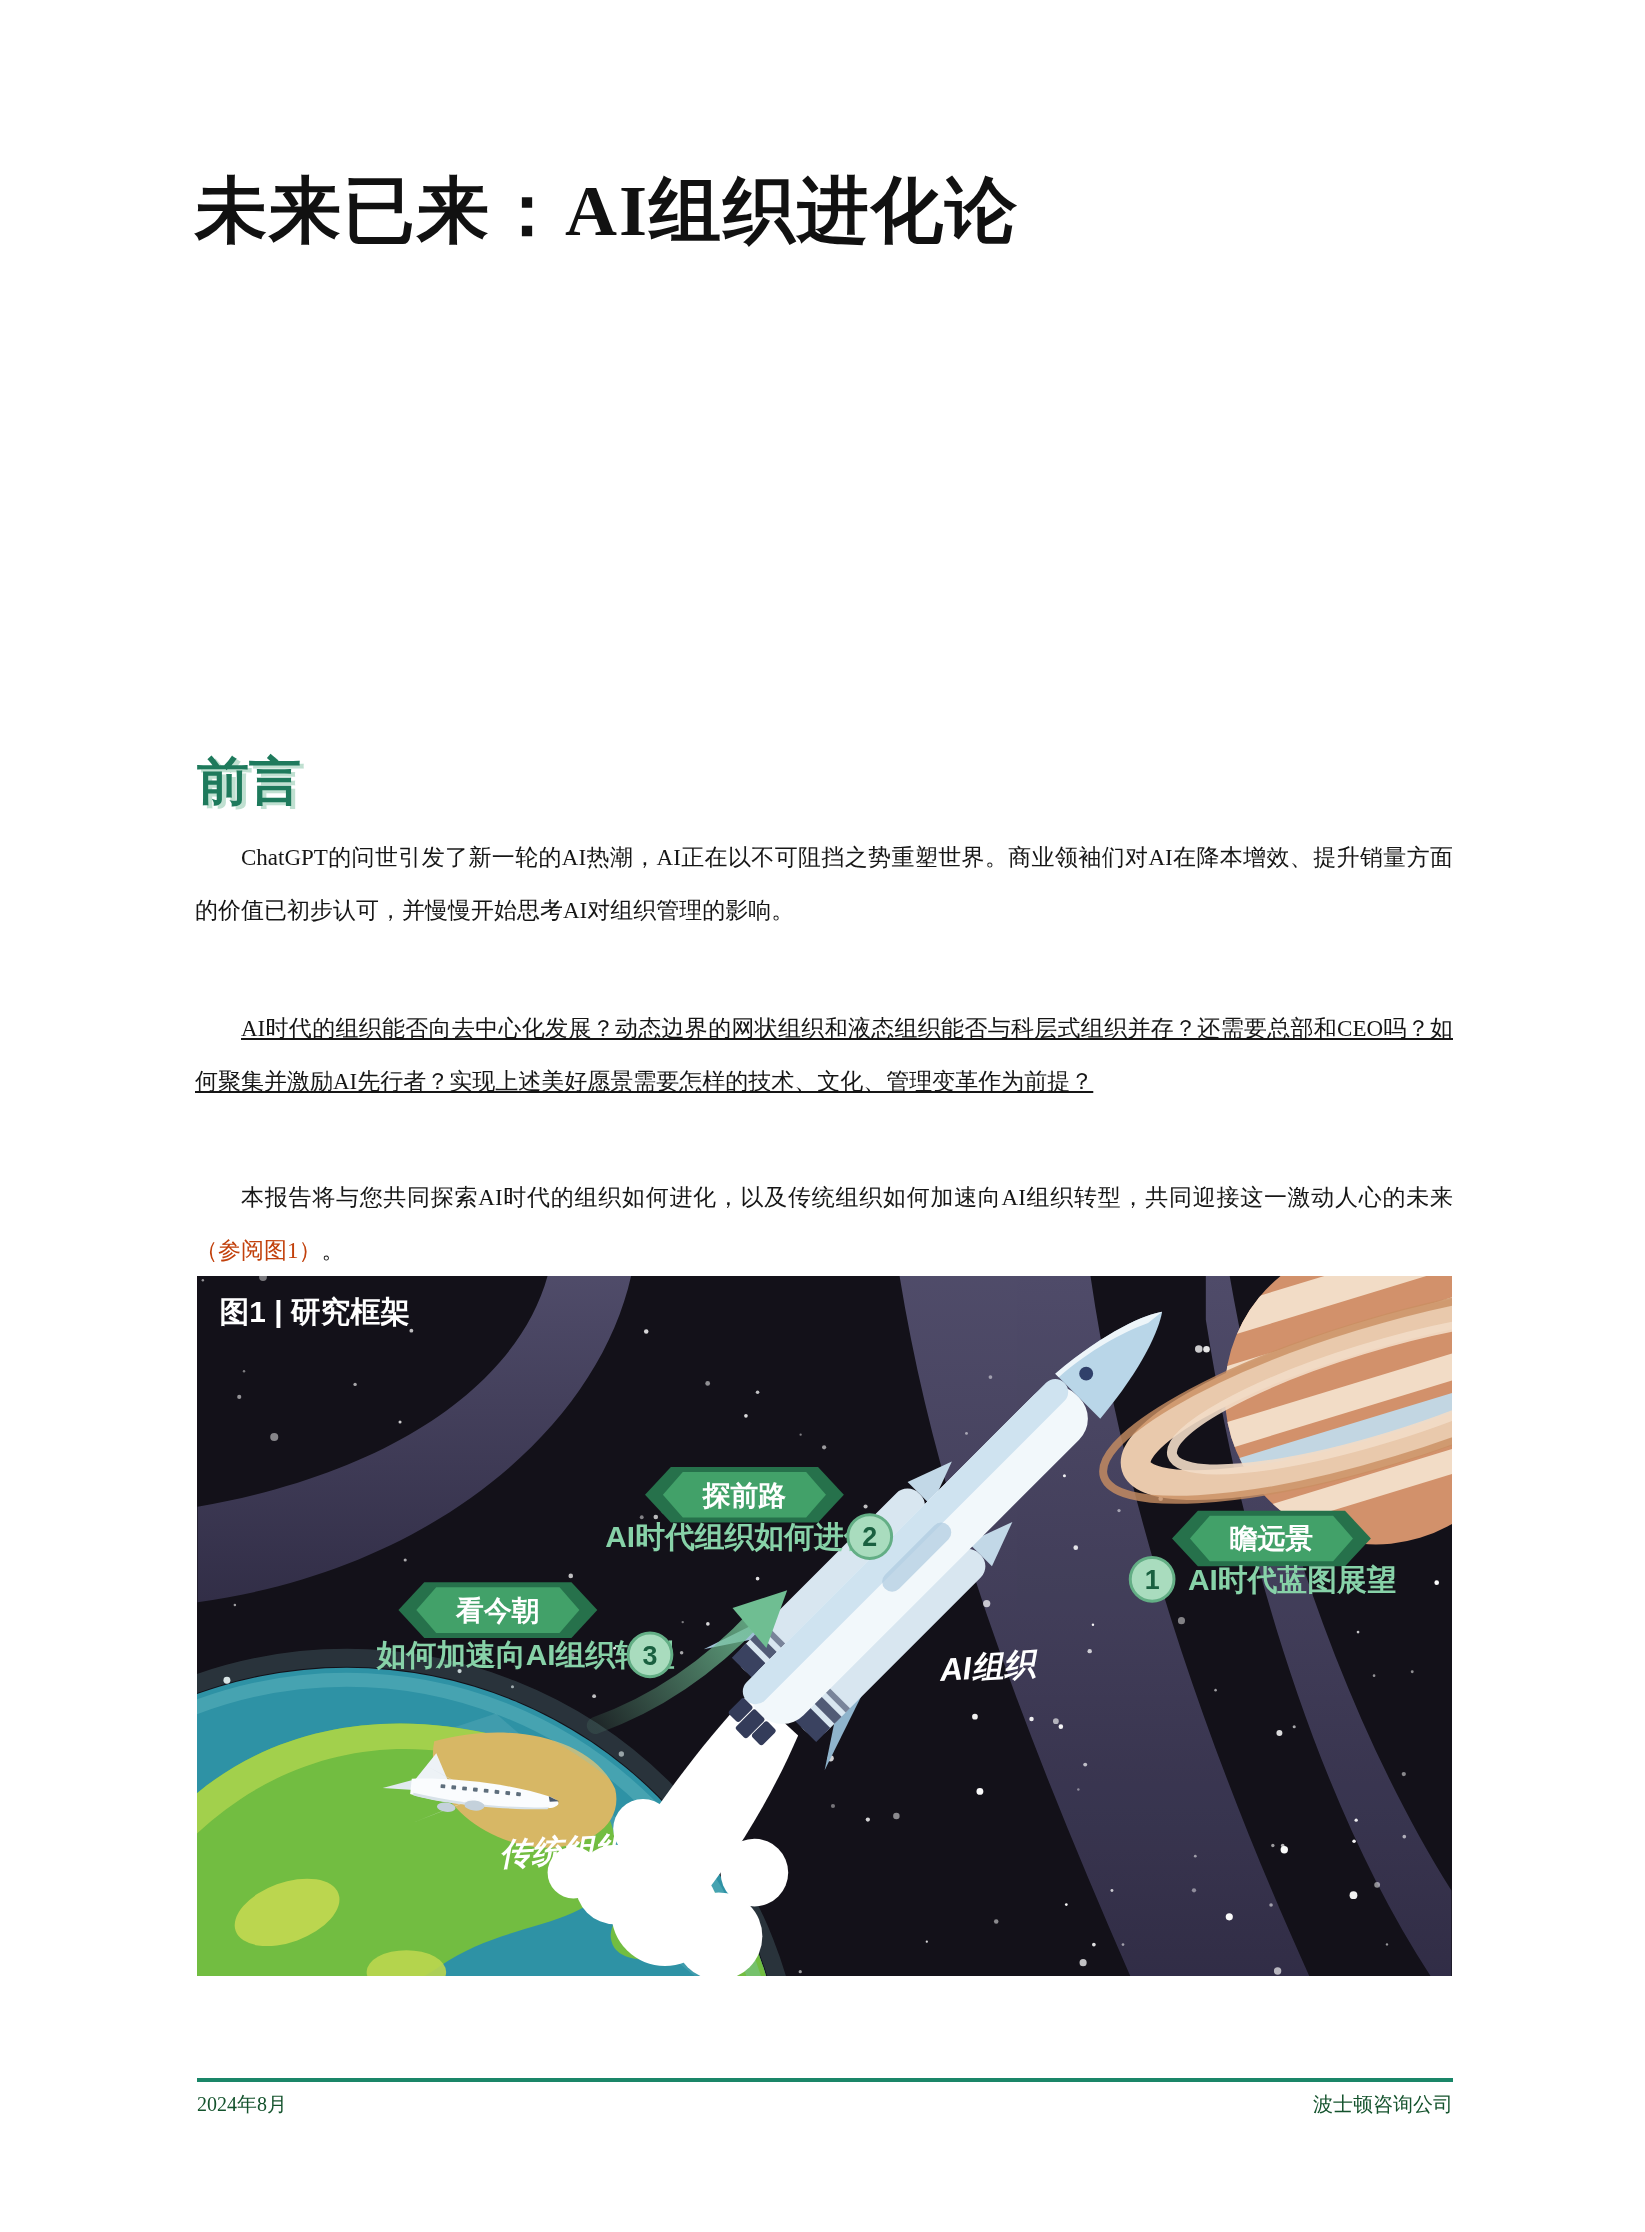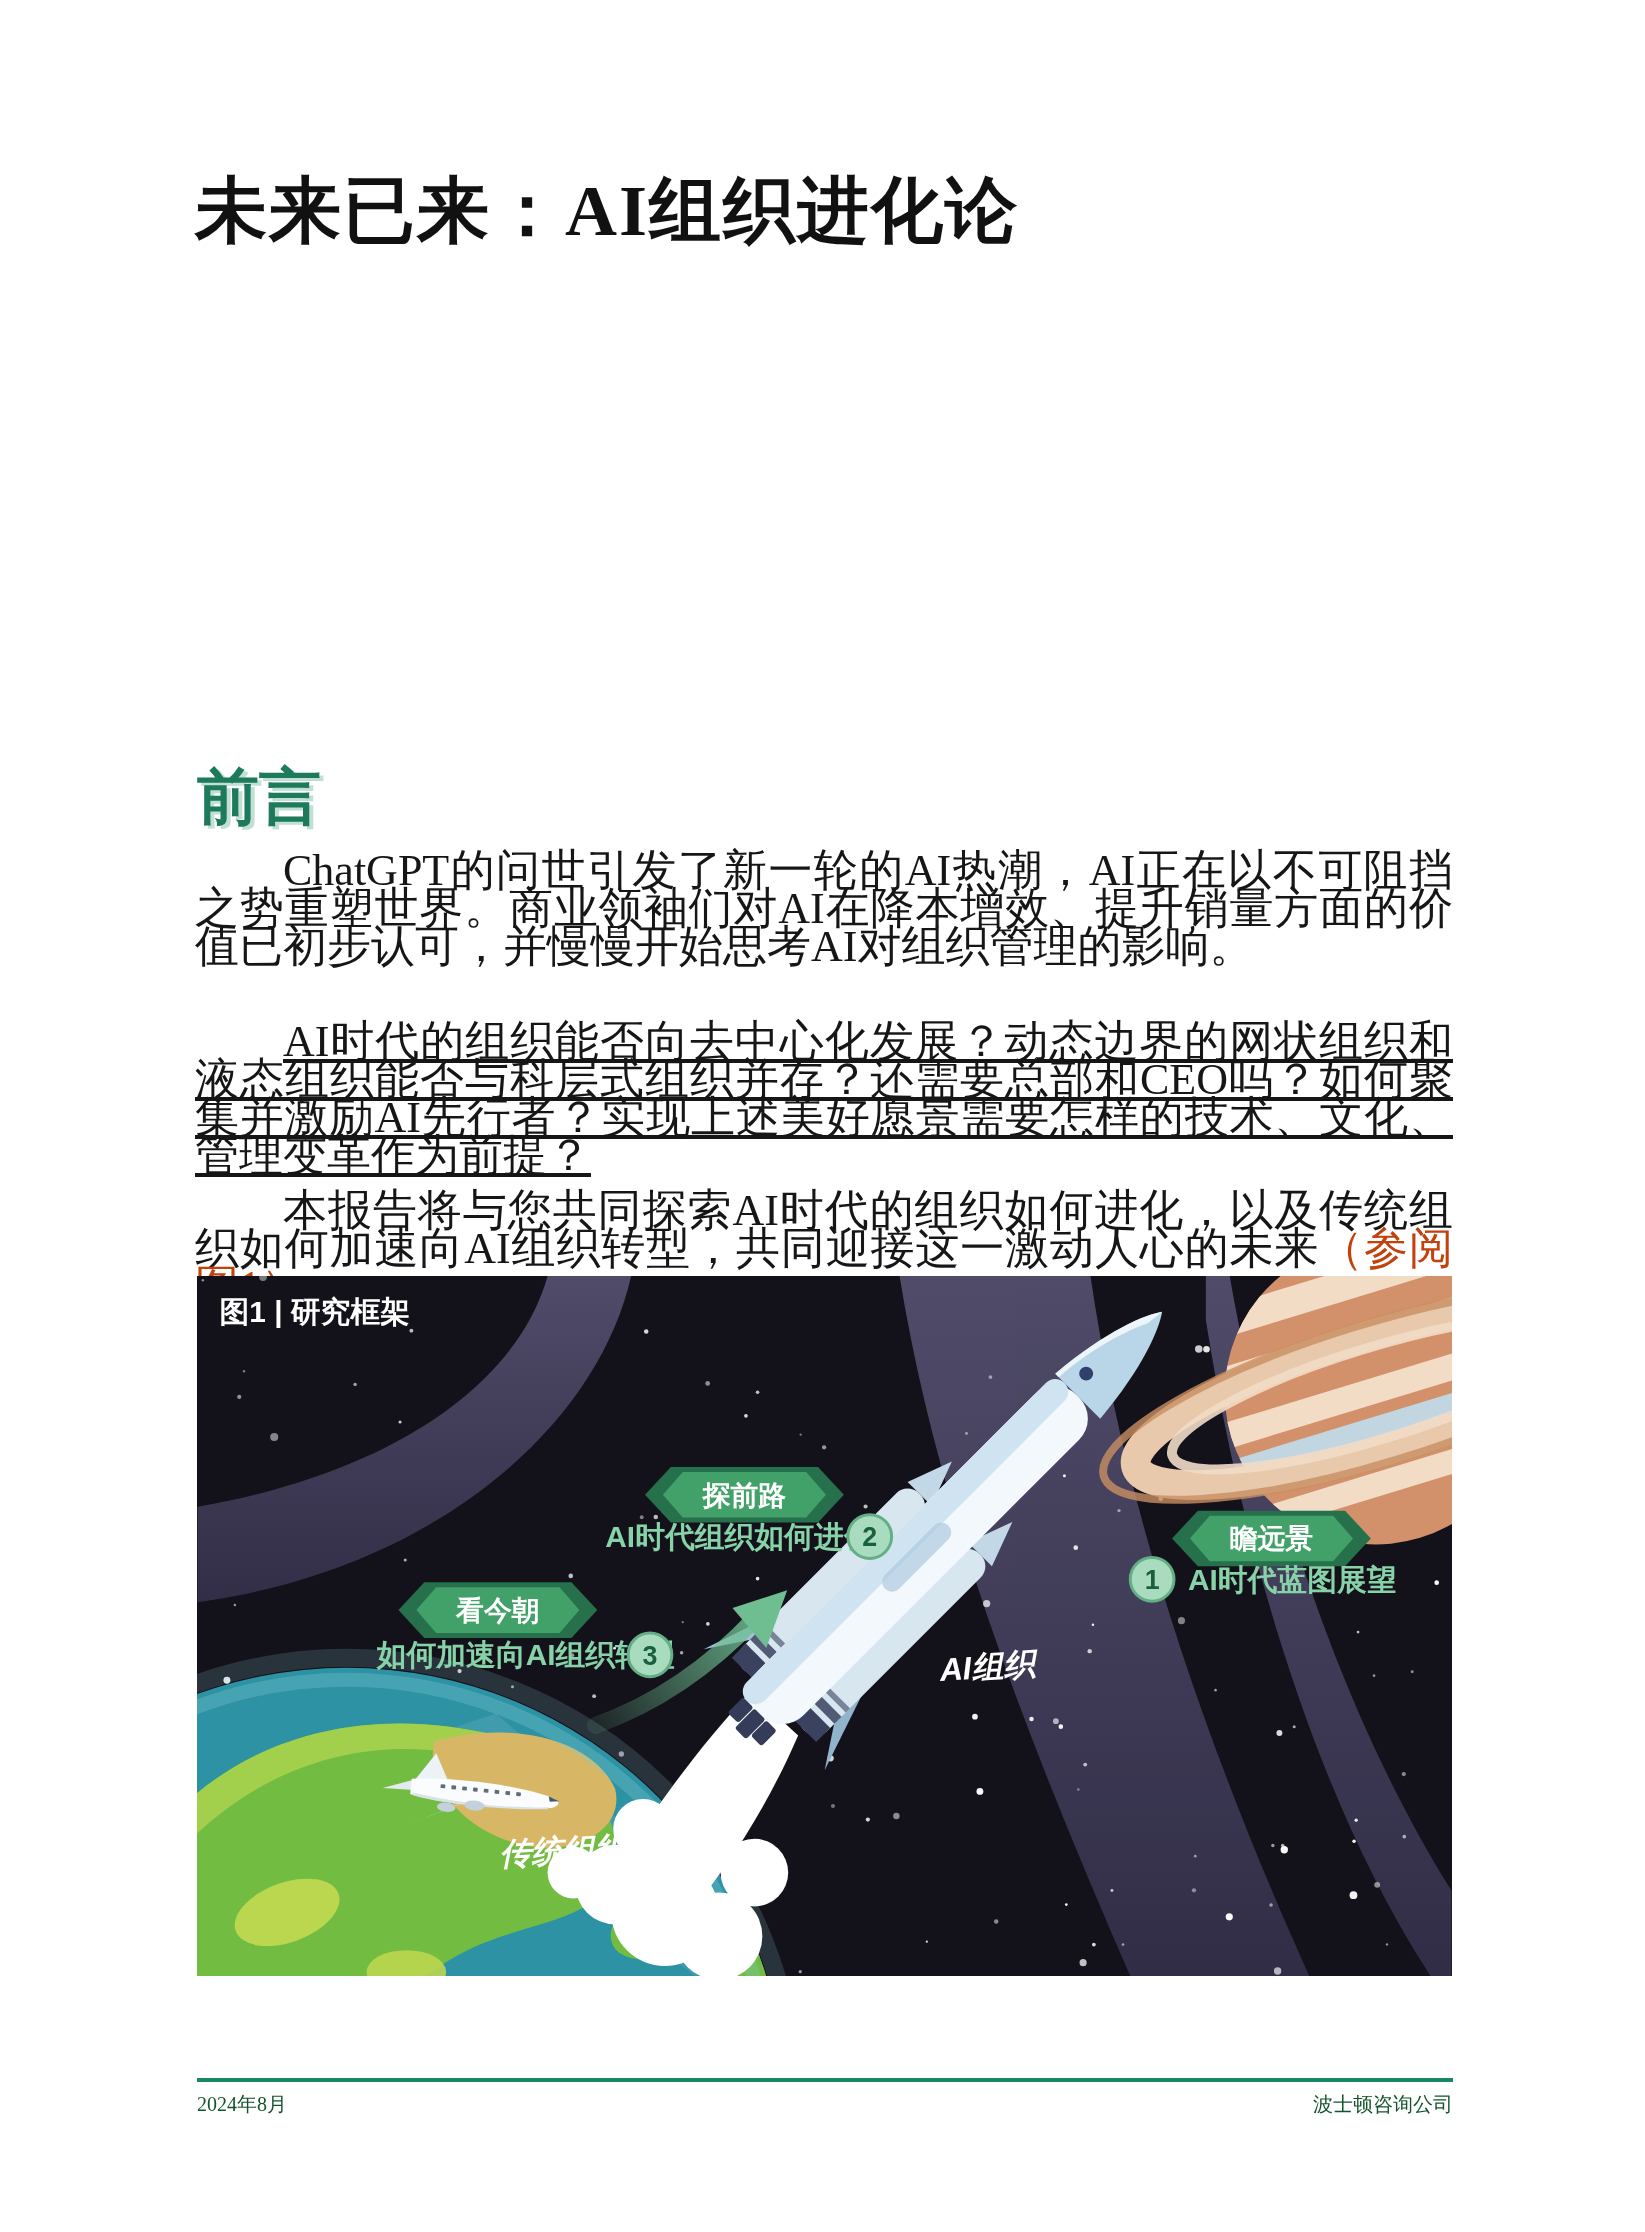--- a/index.html
+++ b/index.html
@@ -1,23 +1,23 @@
 <!DOCTYPE html>
 <html><head>
 <meta charset="utf-8">
 <style>
   html,body{margin:0;padding:0;background:#ffffff;}
   body{width:1646px;height:2233px;position:relative;overflow:hidden;
        font-family:"Liberation Serif","DejaVu Serif",serif;color:#1a1a1a;}
   .abs{position:absolute;}
   .page-title{left:195px;top:115px;width:1264px;font-size:72px;font-weight:700;
               letter-spacing:2px;color:#111;}
-  .preface-heading{left:197px;top:704px;font-size:62px;font-weight:900;color:#1E7A5C;
+  .preface-heading{left:197px;top:704px;font-size:52px;font-weight:900;color:#1E7A5C;
                    text-shadow:4px 3px 0 rgba(140,199,172,.55);}
-  .body-para{left:195px;width:1258px;font-size:44px;line-height:38px;text-align:justify;
+  .body-para{left:195px;width:1258px;font-size:23px;line-height:53px;text-align:justify;
              text-indent:2em;color:#161616;}
   .p1{top:808px;} .p2{top:979px;text-decoration:underline;} .p3{top:1148px;}
   .fig-ref{color:#c2410c;cursor:pointer;}
   .figure-wrap{left:197px;top:1276px;width:1255px;height:700px;background:#131119;}
   .figure-wrap svg{display:block;}
   .footer-rule{left:197px;top:2078px;width:1256px;height:4px;background:#1A8668;}
   .footer-text{top:2091px;font-size:20px;color:#14532d;}
   .footer-date{left:197px;}
   .footer-company{right:193px;}
   .fig-sans{font-family:"Liberation Sans","DejaVu Sans",sans-serif;}

